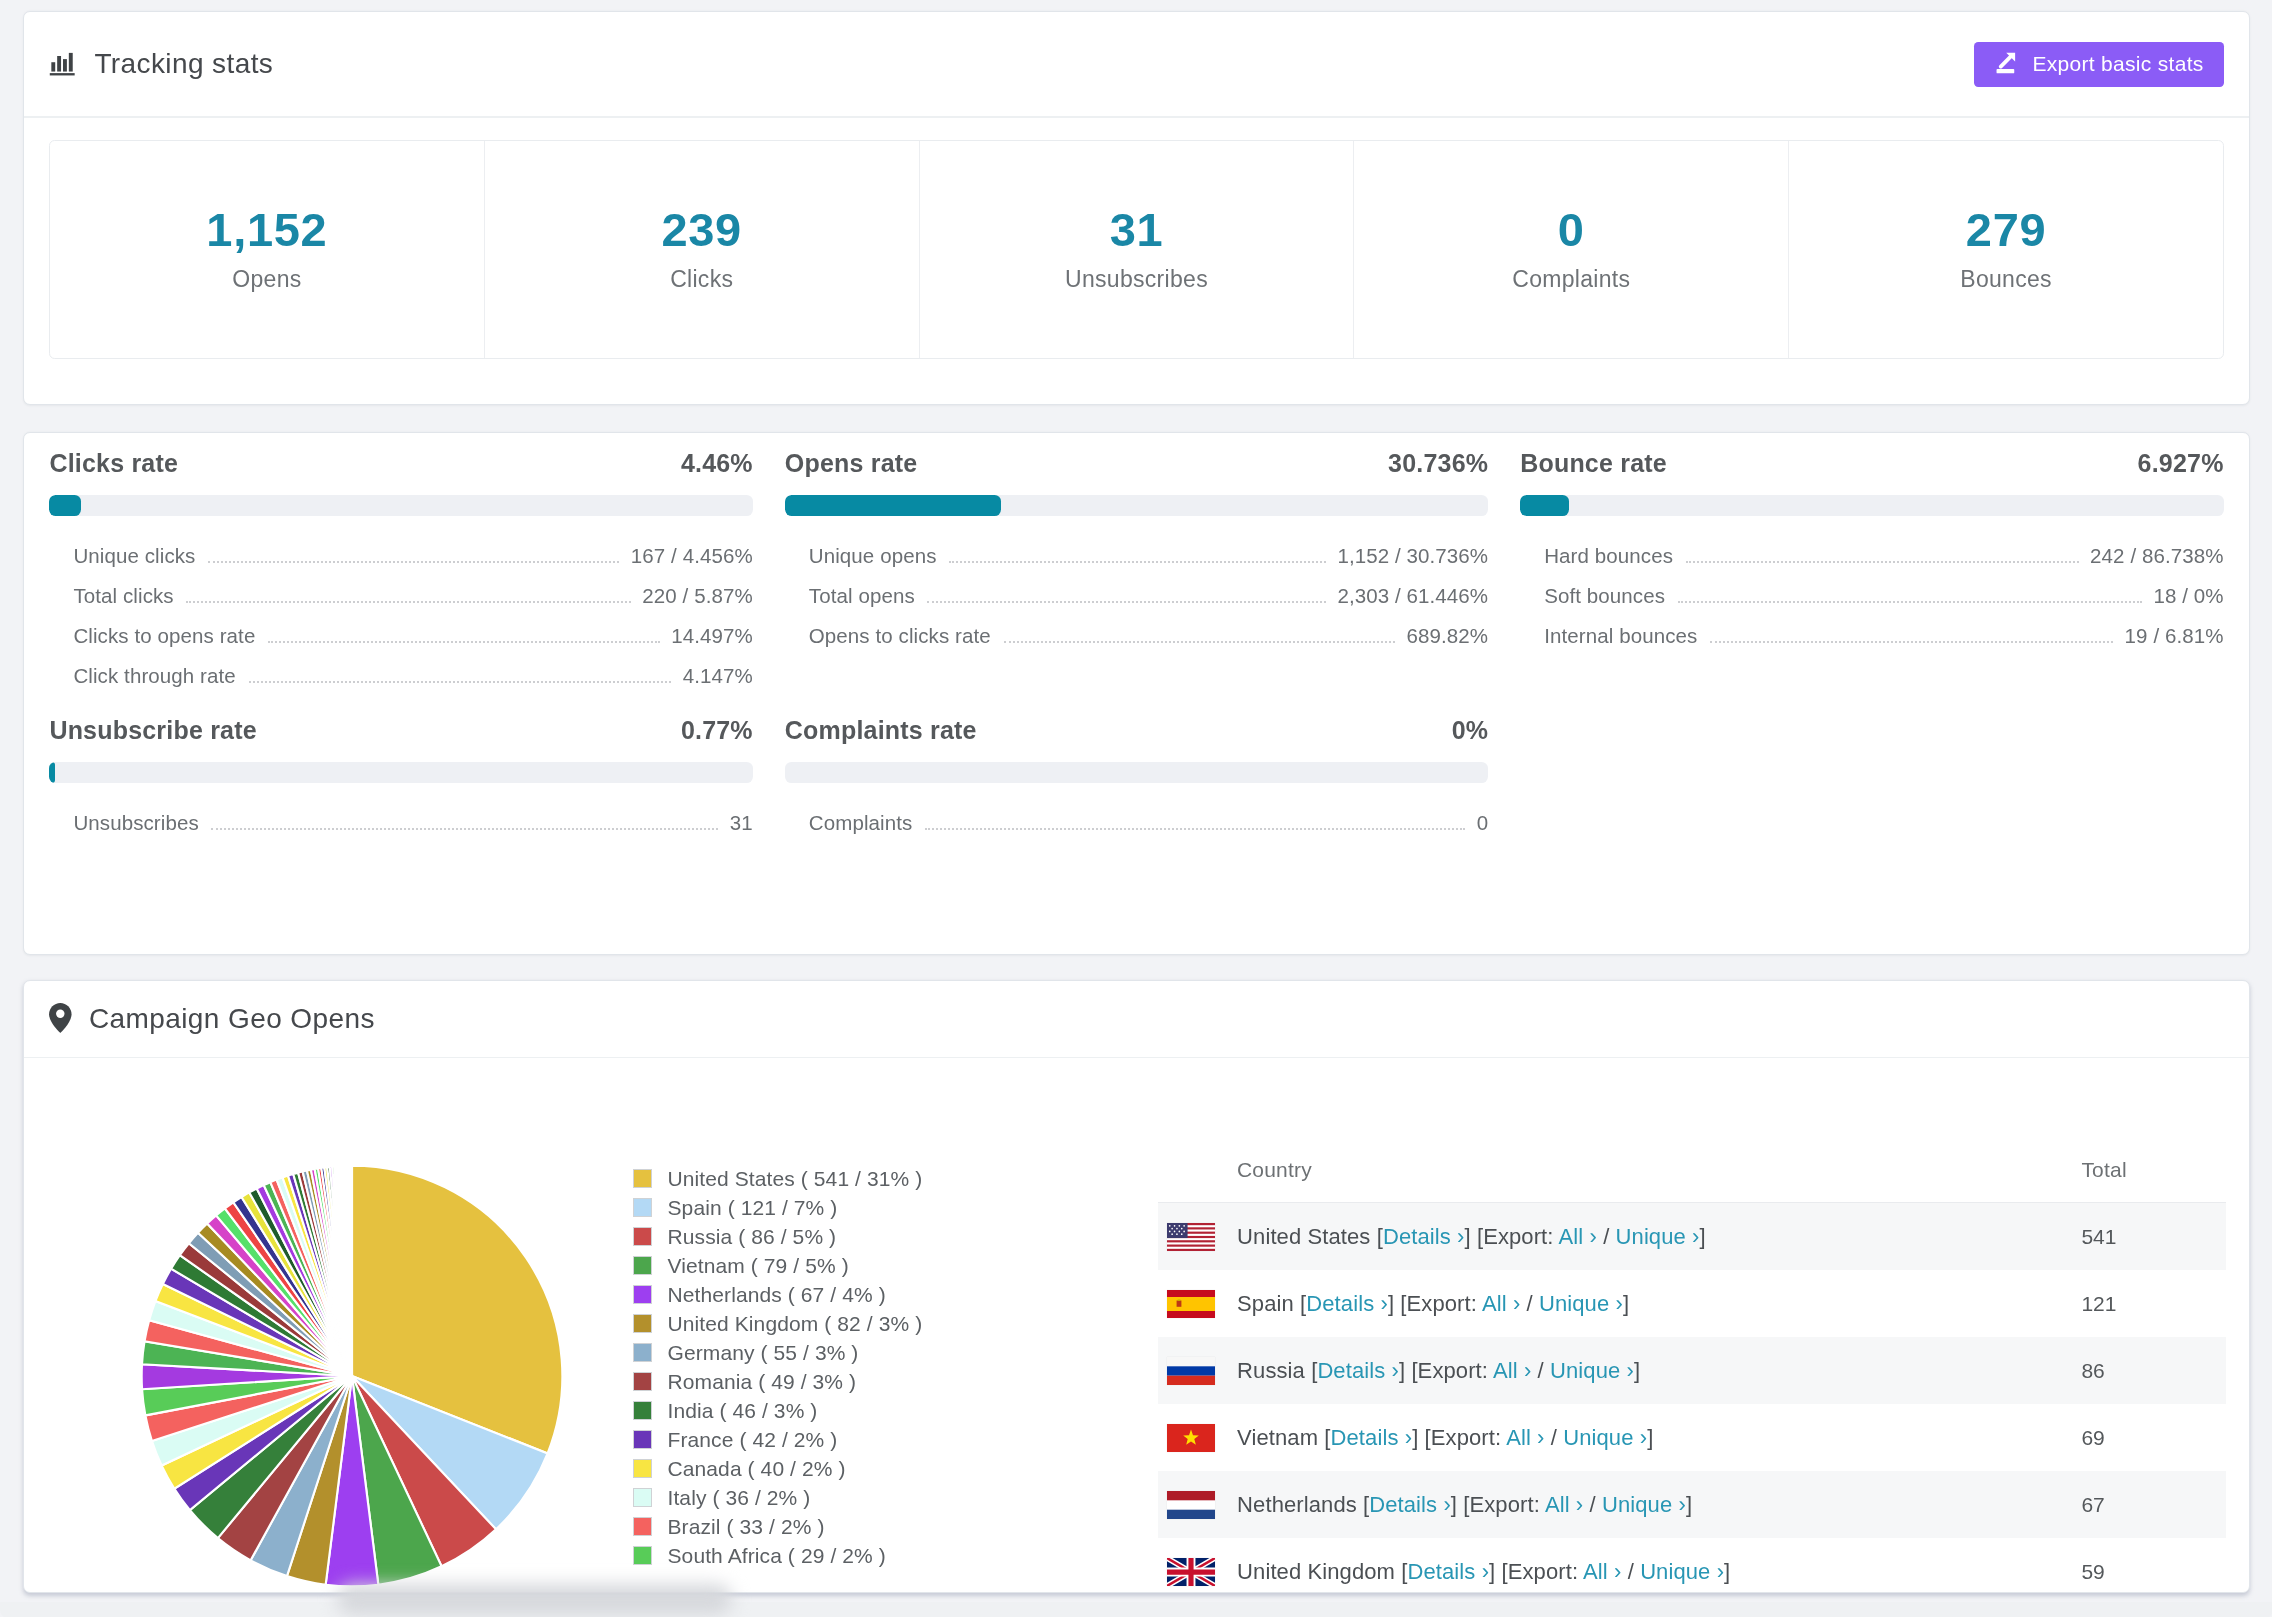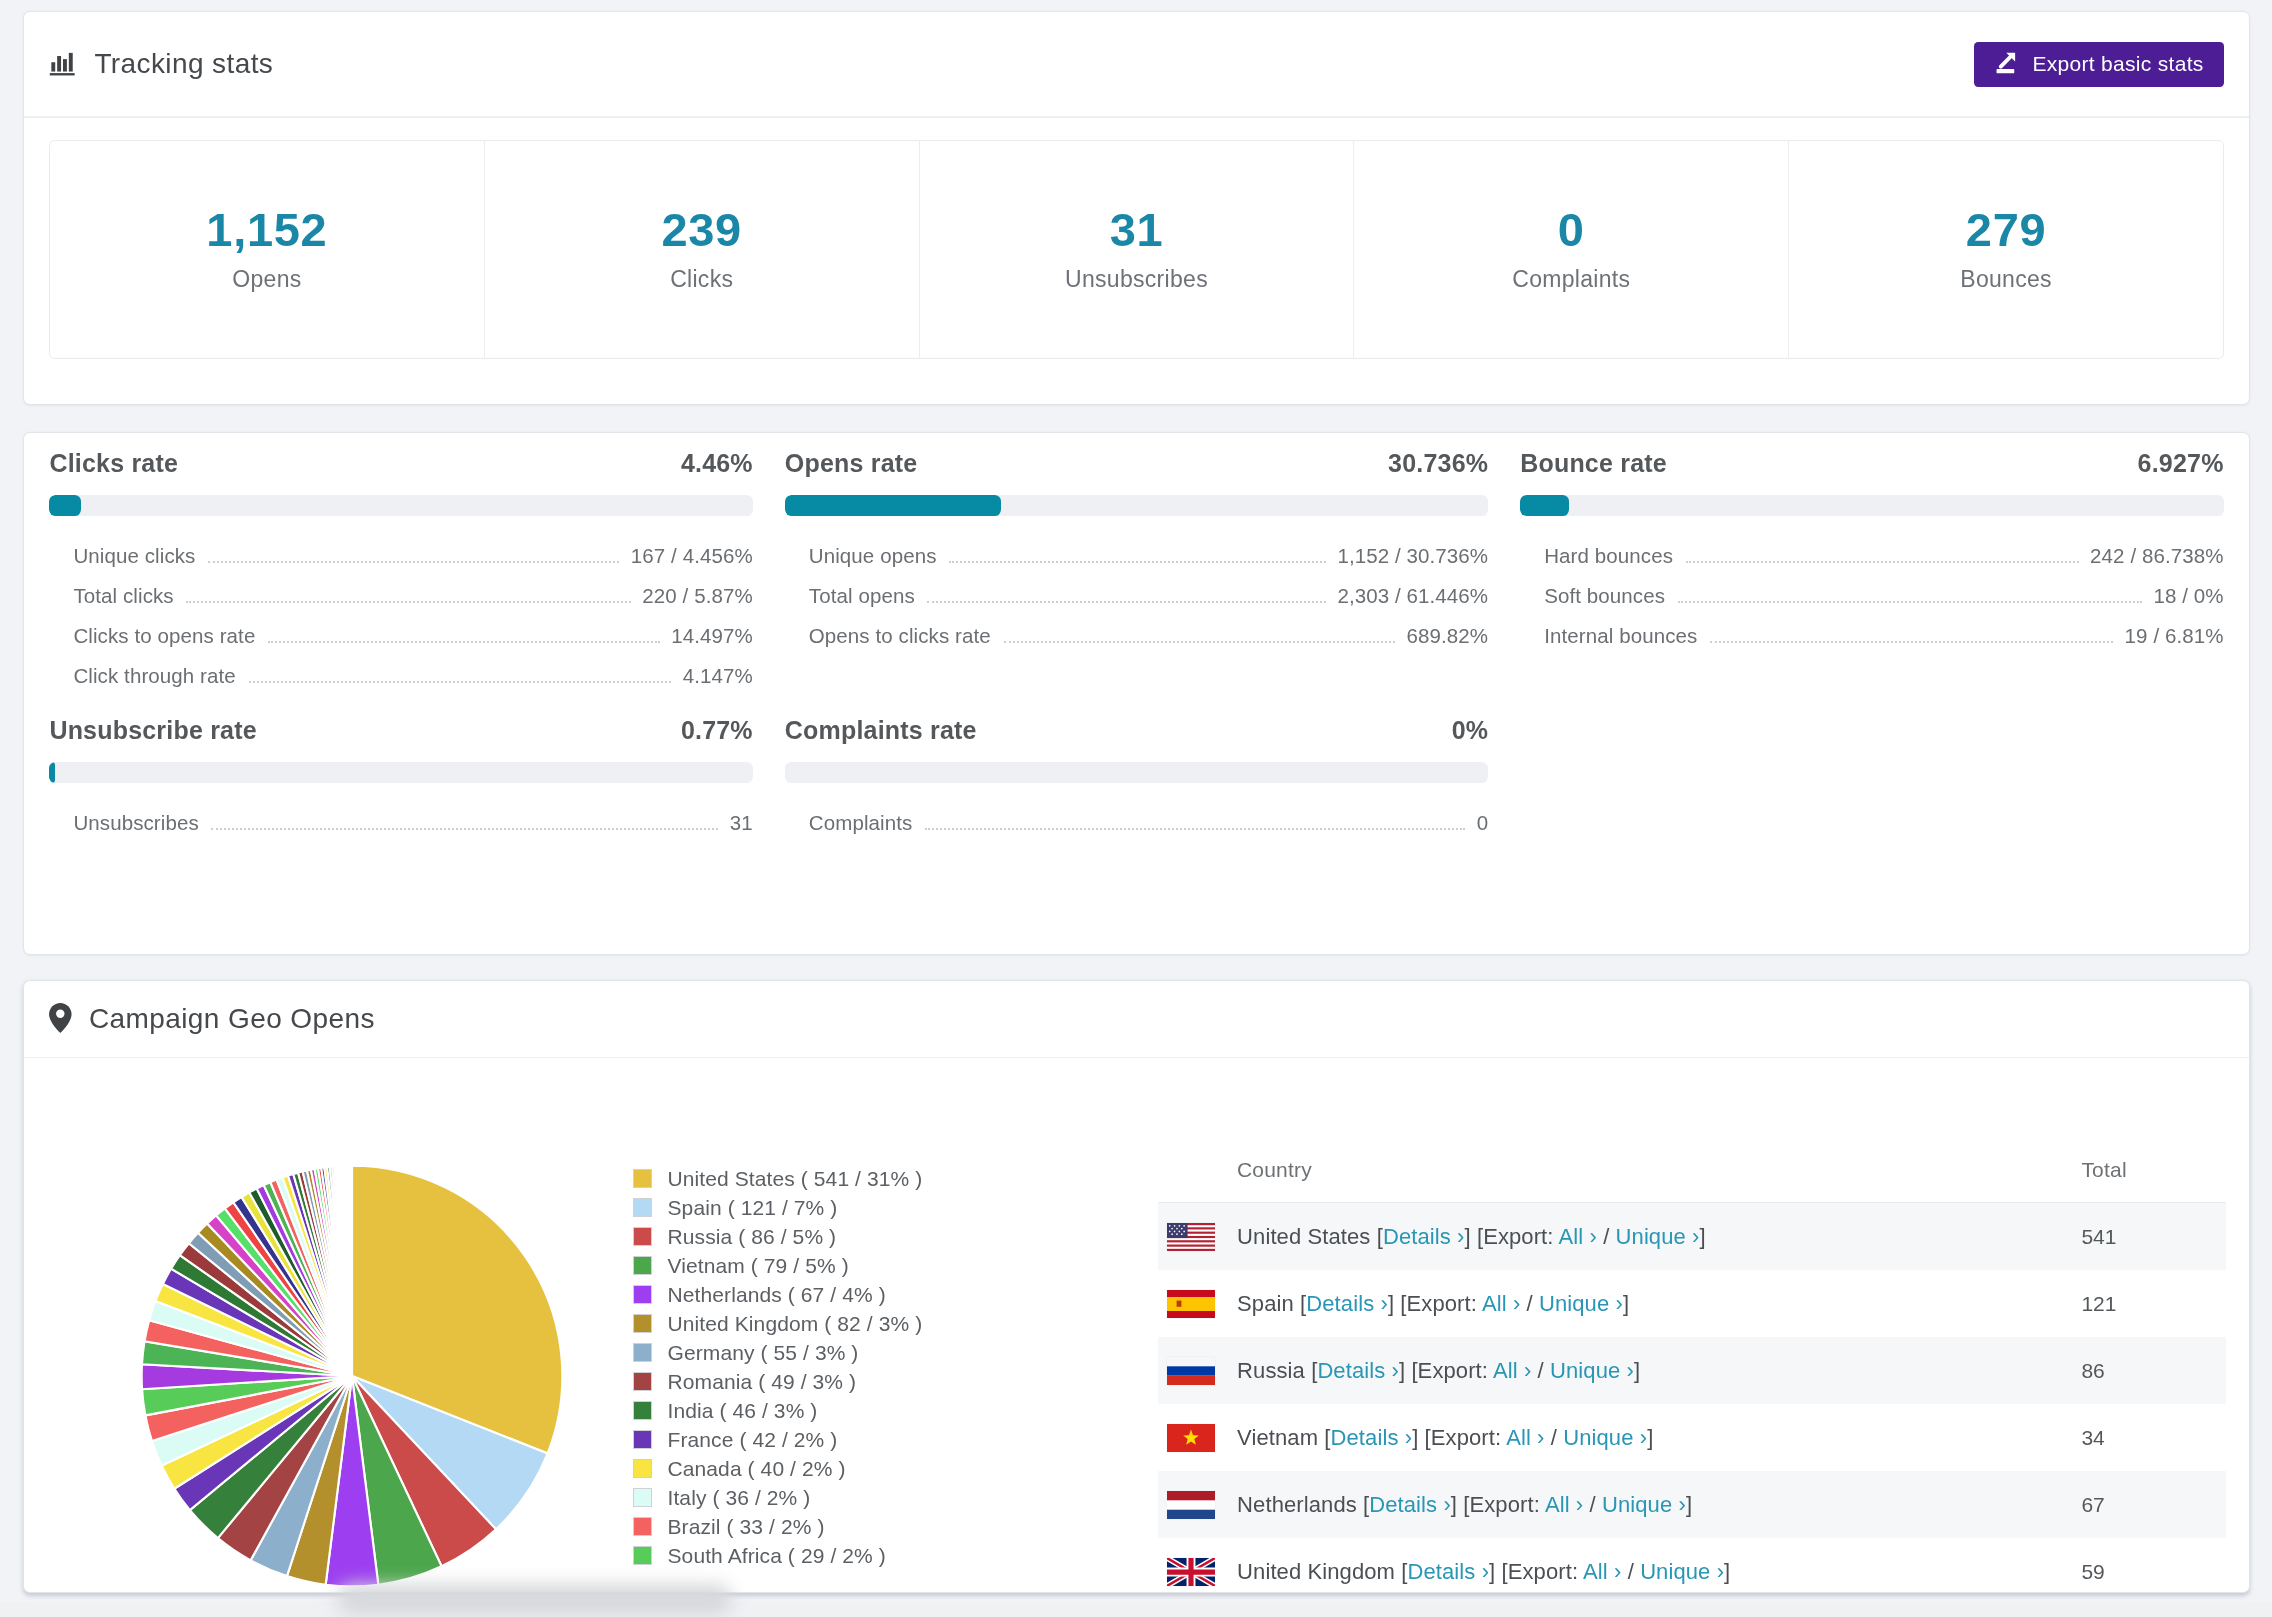--- a/index.html
+++ b/index.html
@@ -24,21 +24,21 @@
 
   .card-head{display:flex;align-items:center;justify-content:space-between;padding:0 25.4px;}
   .card1 .card-head{height:104px;}
   .card3 .card-head{height:76px;}
   .head-left{display:flex;align-items:center;gap:17px;}
   .head-left h1{font-size:28px;font-weight:400;color:#45484c;margin:0;letter-spacing:0.4px;}
   .divider{height:1.4px;background:#edf0f2;}
 
   .export-btn{
     height:45px;padding:0 20px;border:none;border-radius:4.2px;
-    background:#4c1d95;color:#fff;font-size:21px;letter-spacing:0.3px;
+    background:#8b5cf6;color:#fff;font-size:21px;letter-spacing:0.3px;
     display:flex;align-items:center;gap:11.3px;cursor:pointer;
     font-family:inherit;
   }
 
   
   .summary{margin:22.6px 25px 0;border:1.4px solid #e9ecef;border-radius:5.6px;display:flex;background:#fff;}
   .sum-cell{flex:1;text-align:center;padding:61px 0 65px;border-right:1.4px solid #eceef1;}
   .sum-cell:last-child{border-right:none;}
   .sum-num{font-size:47px;font-weight:700;color:#1a87a6;letter-spacing:0.7px;}
   .sum-label{font-size:23px;color:#6e7276;margin-top:8.5px;letter-spacing:0.3px;}
@@ -452,21 +452,21 @@
               <span class="t-total">86</span>
             </div>
             <div class="t-row">
               <span class="t-flag">
                 <svg viewBox="0 0 70 40" preserveAspectRatio="none">
                   <rect width="70" height="40" fill="#da251d"></rect>
                   <polygon points="35,8 37.9,16 46.4,16.3 39.8,21.5 42.1,29.7 35,25 28,29.7 30.2,21.5 23.6,16.3 32.1,16" fill="#ffde00"></polygon>
                 </svg>
               </span>
               <span class="t-text"><span>Vietnam [</span><a class="lnk" href="#">Details ›</a><span>] [Export: </span><a class="lnk" href="#">All ›</a><span> / </span><a class="lnk" href="#">Unique ›</a><span>]</span></span>
-              <span class="t-total">34</span>
+              <span class="t-total">69</span>
             </div>
             <div class="t-row">
               <span class="t-flag">
                 <svg viewBox="0 0 70 40" preserveAspectRatio="none">
                   <rect width="70" height="40" fill="#fff"></rect>
                   <rect width="70" height="13.3" fill="#ae1c28"></rect>
                   <rect y="26.7" width="70" height="13.3" fill="#21468b"></rect>
                 </svg>
               </span>
               <span class="t-text"><span>Netherlands [</span><a class="lnk" href="#">Details ›</a><span>] [Export: </span><a class="lnk" href="#">All ›</a><span> / </span><a class="lnk" href="#">Unique ›</a><span>]</span></span>

